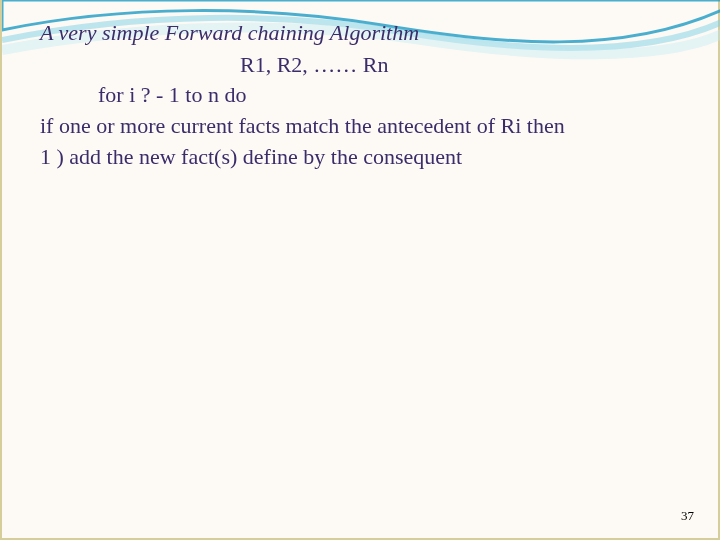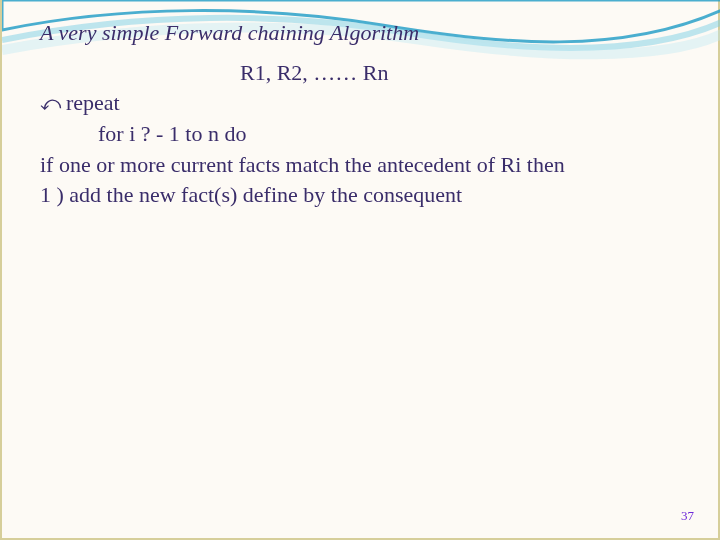--- a/index.html
+++ b/index.html
@@ -35,62 +35,59 @@
     position: absolute;
     top: 18px;
     left: 38px;
     right: 38px;
     line-height: 1.35;
     font-size: 22px;
   }
   .title-line {
     font-style: italic;
     font-size: 22px;
-    margin-bottom: 10px;
+    margin-bottom: 2px;
   }
   .line {
     margin: 1px 0;
   }
   .bullet-glyph {
     font-family: "Segoe UI Symbol", "Arial Unicode MS", sans-serif;
     font-size: 20px;
     display: inline-block;
     width: 26px;
   }
   .indent1 { padding-left: 58px; }
   .center-ish { padding-left: 200px; }
   .pagenum {
     position: absolute;
     right: 24px;
     bottom: 14px;
     font-size: 13px;
-    color: #6d28d9;
+    color: #000000;
   }
 </style>
 </head>
 <body>
 
 <div class="slide">
 
   <svg class="wave" viewBox="0 0 720 90" preserveAspectRatio="none">
     <path d="M0,30 C120,5 260,5 380,25 C500,45 620,55 720,10 L720,0 L0,0 Z" fill="none" stroke="#2aa0c8" stroke-width="3" opacity="0.85"></path>
     <path d="M0,40 C140,12 280,12 400,32 C520,52 640,58 720,22" fill="none" stroke="#7ed0e6" stroke-width="6" opacity="0.5"></path>
     <path d="M0,50 C150,22 300,22 420,40 C540,58 660,62 720,34" fill="none" stroke="#bde8f2" stroke-width="10" opacity="0.4"></path>
   </svg>
 
   <div class="content">
 
     <div class="title-line">A very simple Forward chaining Algorithm</div>
 
 
     <div class="line center-ish">R1, R2, …… Rn</div>
 
-    <div class="line">
-      <span class="bullet-glyph">⤺</span><span>repeat</span>
-    </div>
 
     <div class="line indent1">for i ? - 1 to n do</div>
 
     <div class="line">if one or more current facts match the antecedent of Ri then</div>
 
     <div class="line">1 ) add the new fact(s) define by the consequent</div>
 
 
 
   </div>

